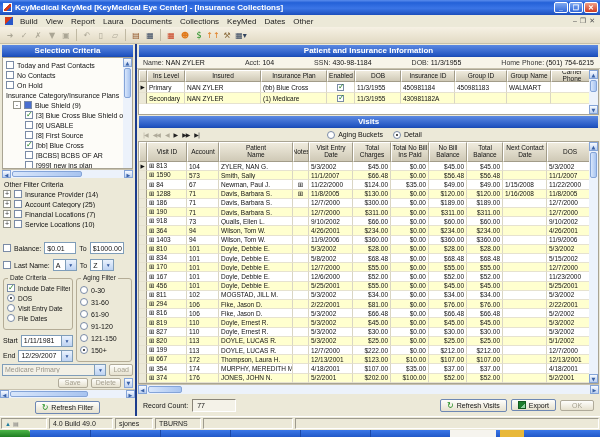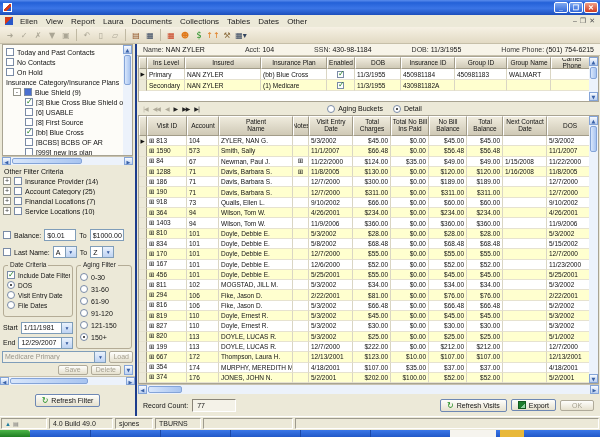--- a/index.html
+++ b/index.html
@@ -101,37 +101,38 @@
   .tb-rest{flex:1;background:linear-gradient(180deg,#3A77E8,#2258C8);position:relative;}
   .tb-seg{position:absolute;top:0;bottom:0;}
 </style>
 </head>
 <body>
 
 <div class="window">
 
   <div class="titlebar">
     <span class="app-ico"></span>
+    <span>KeyMedical KeyMed [KeyMedical Eye Center] - [Insurance Collections]</span>
     <span class="tb-btns">
       <span class="tb-btn">_</span>
       <span class="tb-btn">❐</span>
       <span class="tb-btn close">✕</span>
     </span>
   </div>
 
   <div class="menubar">
     <span class="menu-ico"></span>
     <span id="menu-items" style="display:flex;">
-        <div class="menu-item">Ellen</div>
+        <div class="menu-item">Build</div>
         <div class="menu-item">View</div>
         <div class="menu-item">Report</div>
         <div class="menu-item">Laura</div>
         <div class="menu-item">Documents</div>
         <div class="menu-item">Collections</div>
-        <div class="menu-item">Tables</div>
+        <div class="menu-item">KeyMed</div>
         <div class="menu-item">Dates</div>
         <div class="menu-item">Other</div>
       </span>
     <span class="mdi-ctl">
       <span>–</span>
       <span>❐</span>
       <span>✕</span>
     </span>
   </div>
 
@@ -153,20 +154,21 @@
       <span class="ticon" style="color: rgb(224, 120, 24);">☻</span>
       <span class="ticon" style="color: rgb(26, 138, 26);">$</span>
       <span class="ticon" style="color: rgb(224, 120, 24);">↑↑</span>
       <span class="ticon" style="color: rgb(138, 106, 58);">⚒</span>
       <span class="ticon" style="color: rgb(51, 68, 94);">▦▾</span>
     </div>
 
   <div class="content">
 
     <div class="left">
+      <div class="sec-hd">Selection Criteria</div>
 
       <div class="treebox">
         <div class="treecol">
           <div id="contact-filters">
               <div class="trow">
                 <span class="cb"></span>
                 <span class="lab">Today and Past Contacts</span>
               </div>
               <div class="trow">
                 <span class="cb"></span>
@@ -362,20 +364,21 @@
         <span class="btn">
           <span class="ico-refresh">↻</span>
           <span>Refresh Filter</span>
         </span>
       </div>
     </div>
 
     <div class="splitter"></div>
 
     <div class="right">
+      <div class="sec-hd">Patient and Insurance Information</div>
 
       <div class="pirow">
         <span><b>Name:</b> <span>NAN ZYLER</span></span>
         <span><b>Acct:</b> <span>104</span></span>
         <span><b>SSN:</b> <span>430-98-1184</span></span>
         <span><b>DOB:</b> <span>11/3/1955</span></span>
         <span><b>Home Phone:</b> <span>(501) 754-6215</span></span>
       </div>
 
       <div class="grid" style="height:46px;">
@@ -426,20 +429,21 @@
           </div>
           <div class="vsb">
             <span class="sbb">▲</span>
             <span class="sbt" style="height:12px;margin:1px;"></span>
             <span style="flex:1;"></span>
             <span class="sbb">▼</span>
           </div>
         </div>
       </div>
 
+      <div class="sec-hd">Visits</div>
 
       <div class="navrow">
         <span id="nav-btns" style="display:flex;gap:5px;align-items:center;">
             <span class="navbtn dis">|◀</span>
             <span class="navbtn dis">◀◀</span>
             <span class="navbtn dis">◀</span>
             <span class="navbtn">▶</span>
             <span class="navbtn">▶▶</span>
             <span class="navbtn">▶|</span>
           </span>

